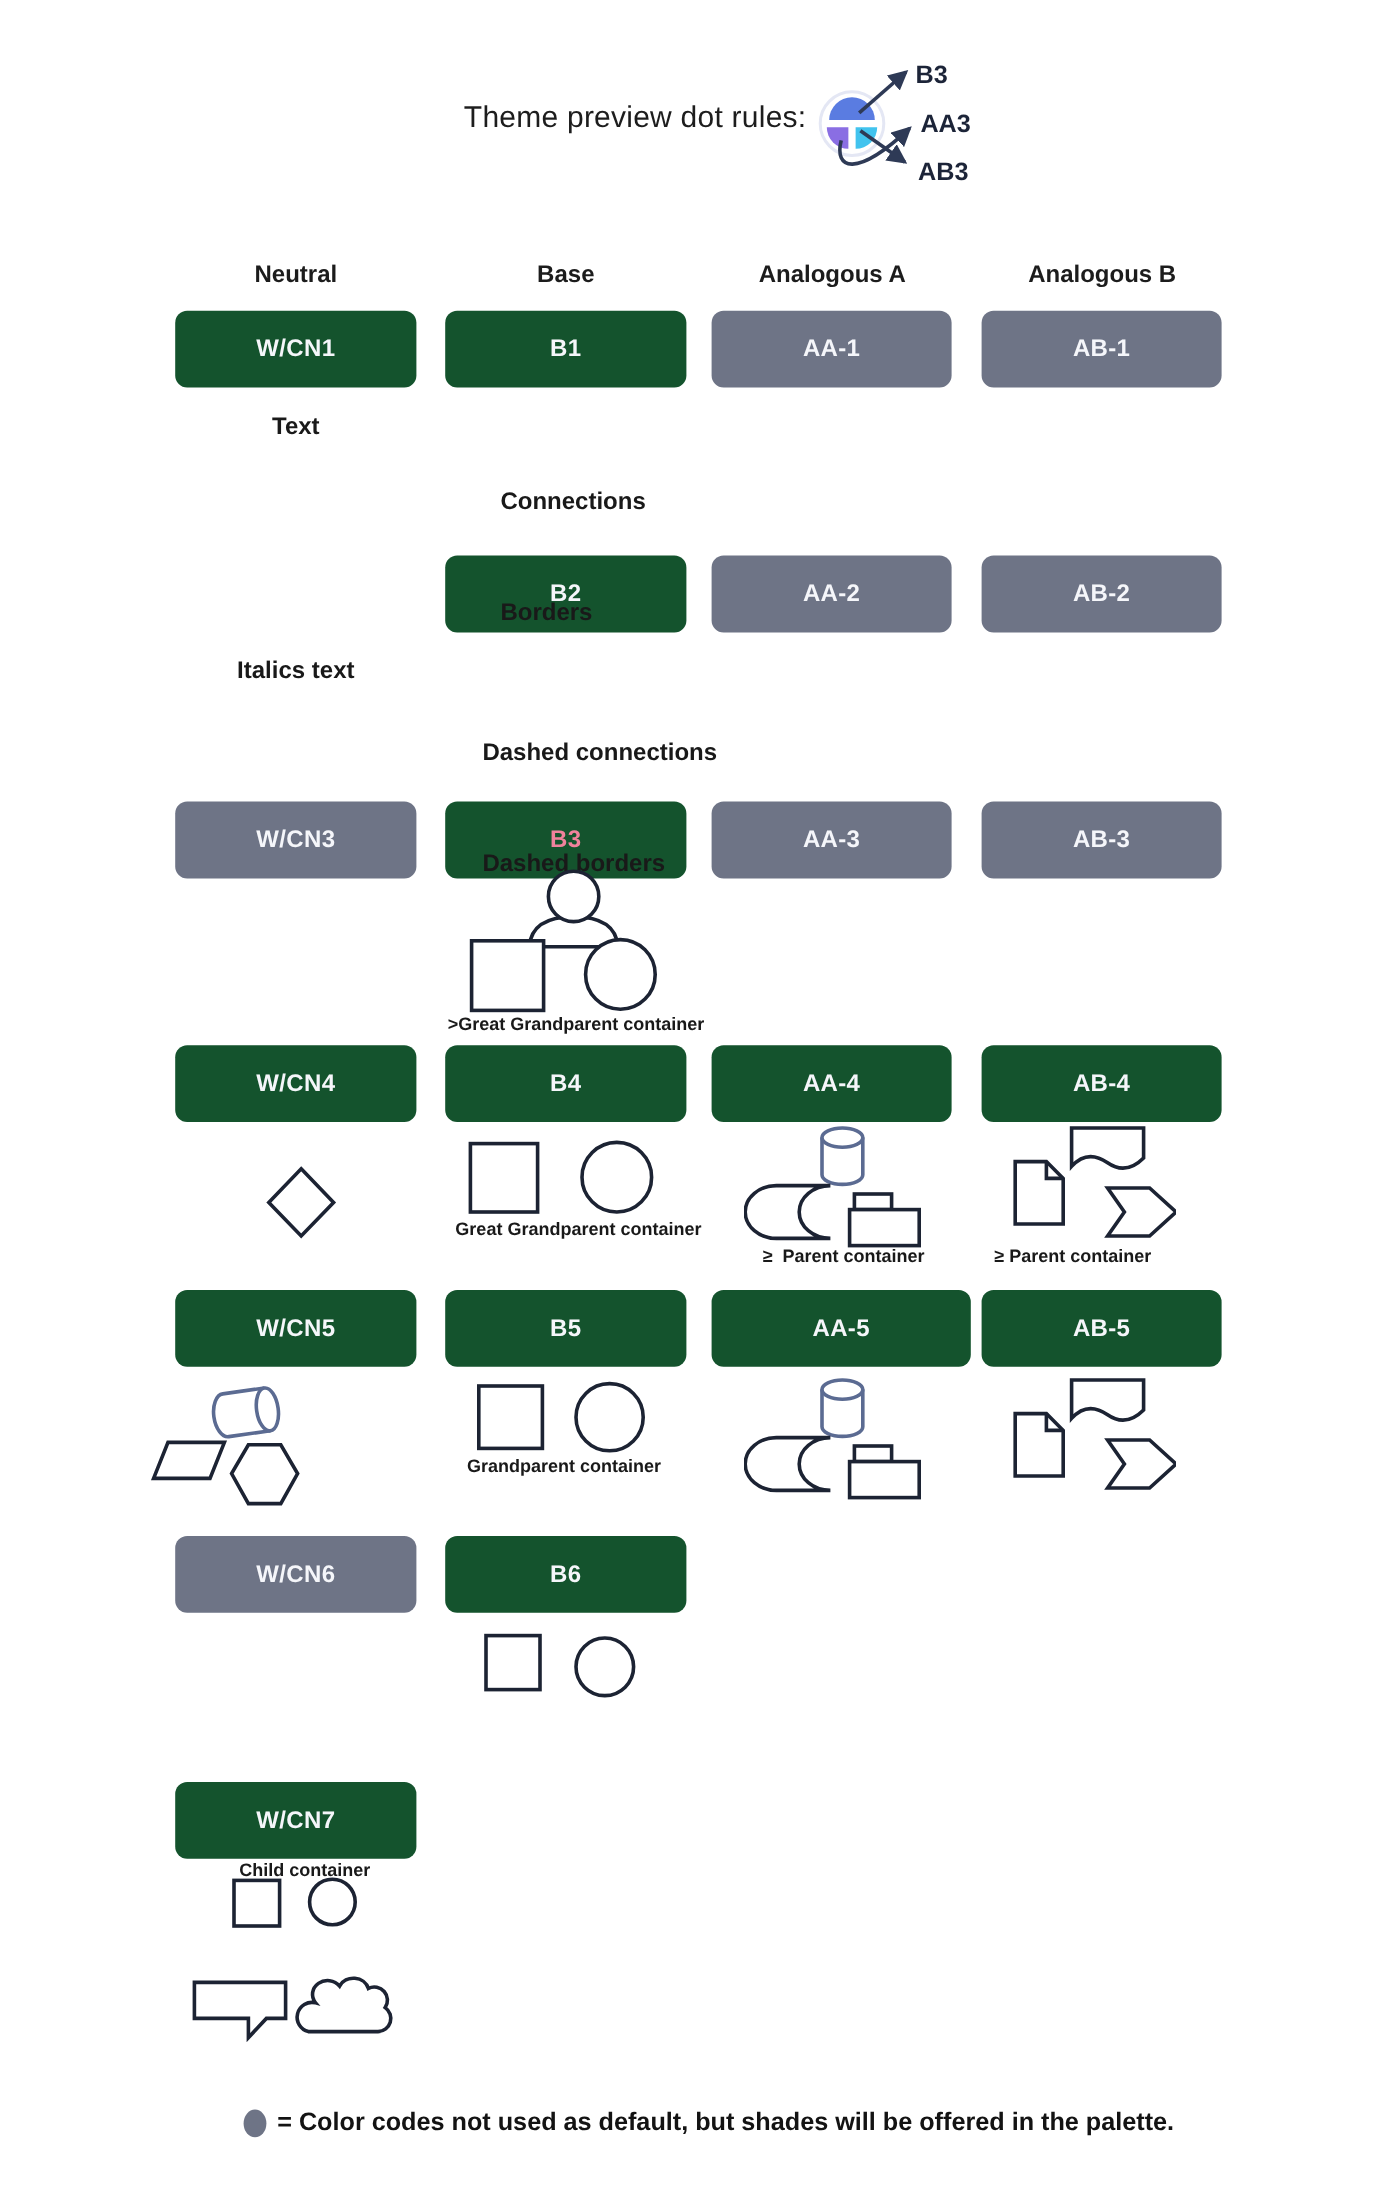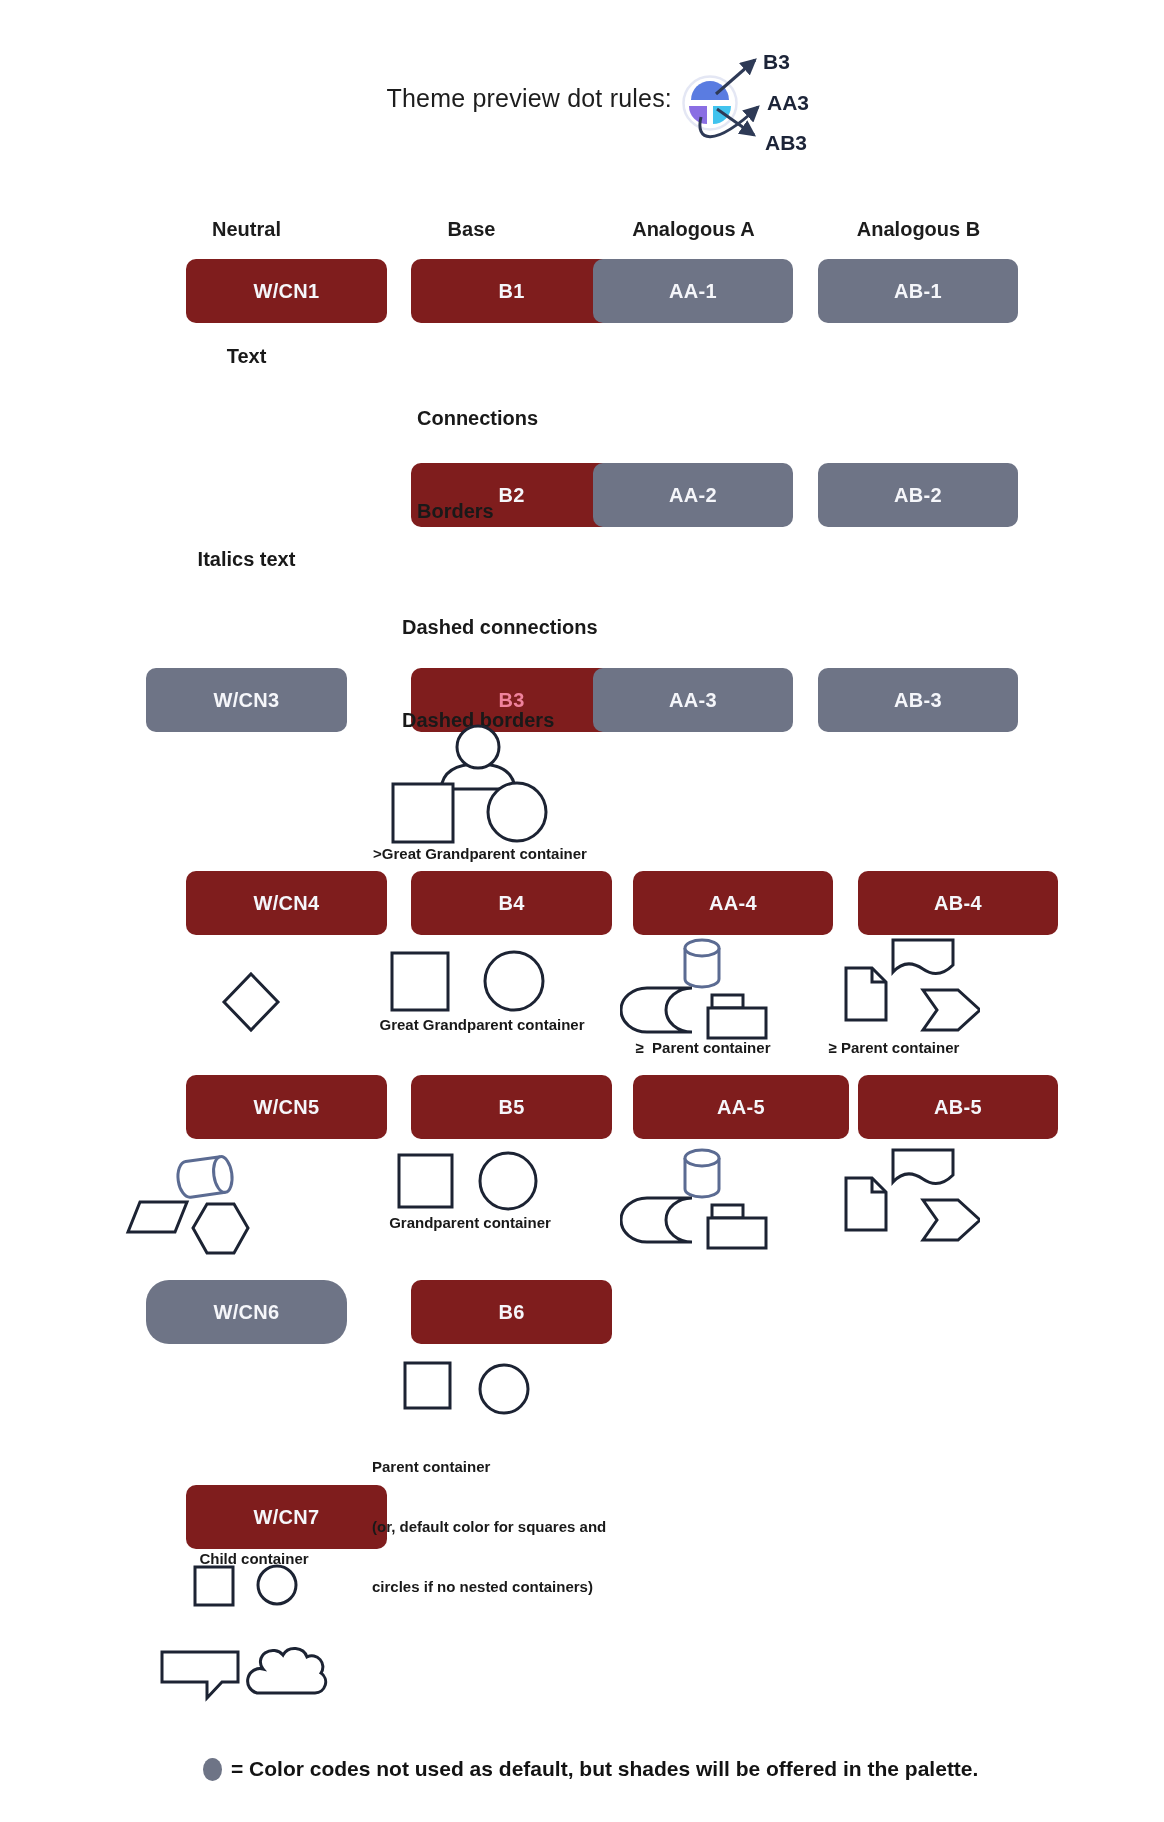--- a/index.html
+++ b/index.html
@@ -8,21 +8,21 @@
 
   .title{position:absolute;left:300px;top:84px;width:372px;text-align:right;
          font-size:25px;font-weight:500;color:#1d1d1d;letter-spacing:.2px;}
 
   .col-header{position:absolute;width:201px;text-align:center;font-size:20px;
               font-weight:700;color:#1c1c1c;}
 
   .swatch{position:absolute;width:201px;height:64px;border-radius:10px;
           display:flex;align-items:center;justify-content:center;
           font-size:20px;font-weight:700;color:#f5f6fa;letter-spacing:.3px;}
-  .swatch.dark{background:#7f1d1d;margin-left:40px;}
+  .swatch.dark{background:#14532d;}
   .swatch.muted{background:#6e7486;}
   .swatch .pink{color:#f0829c;}
 
   .note{position:absolute;font-weight:700;color:#191919;white-space:pre;}
   .n20{font-size:20px;line-height:31px;}
   .n15{font-size:15px;line-height:20px;}
   .center{text-align:center;}
 
   .shape-svg{position:absolute;}
   .shape-svg path,.shape-svg rect,.shape-svg circle,.shape-svg polygon,.shape-svg ellipse{
@@ -70,21 +70,21 @@
     </div>
   <div class="swatch muted" style="left:146px;top:668px;">
       <span>W/CN3</span>
     </div>
   <div class="swatch dark" style="left:146px;top:871px;">
       <span>W/CN4</span>
     </div>
   <div class="swatch dark" style="left:146px;top:1075px;">
       <span>W/CN5</span>
     </div>
-  <div class="swatch muted" style="left:146px;top:1280px;border-radius:23px;">
+  <div class="swatch muted" style="left:146px;top:1280px;">
       <span>W/CN6</span>
     </div>
   <div class="swatch dark" style="left:146px;top:1485px;">
       <span>W/CN7</span>
     </div>
 
   <div class="swatch dark" style="left:371px;top:259px;">
       <span>B1</span>
     </div>
   <div class="swatch dark" style="left:371px;top:463px;">
@@ -209,25 +209,20 @@
     <path d="M 73 37 C 83 26 93 27 103 34 C 113 41 123 40 133 30 L 133 5 L 73 5 Z" fill="#ffffff" stroke="#1c2333" stroke-width="3"></path>
     <path d="M 26 33 L 52 33 L 66 47 L 66 85 L 26 85 Z" fill="#ffffff" stroke="#1c2333" stroke-width="3"></path>
     <path d="M 52 33 L 52 47 L 66 47" fill="none" stroke="#1c2333" stroke-width="3"></path>
     <polygon points="103,55 138,55 160,75 138,95 103,95 117,75" fill="#ffffff" stroke="#1c2333" stroke-width="3"></polygon>
   </svg>
 
   <svg class="shape-svg" style="left:398px;top:1356px;" width="135" height="60" viewBox="0 0 135 60">
     <rect x="7" y="7" width="45" height="45" fill="#ffffff" stroke="#1c2333" stroke-width="3"></rect>
     <circle cx="106" cy="33" r="24" fill="#ffffff" stroke="#1c2333" stroke-width="3"></circle>
   </svg>
-  <div class="note n15" style="left:372px;top:1417px;">
-    <div>Parent container</div>
-    <div>(or, default color for squares and</div>
-    <div>circles if no nested containers)</div>
-  </div>
 
   <div class="note n15 center" style="left:154px;top:1549px;width:200px;">Child container</div>
   <svg class="shape-svg" style="left:188px;top:1560px;" width="115" height="50" viewBox="0 0 115 50">
     <rect x="7" y="7" width="38" height="38" fill="#ffffff" stroke="#1c2333" stroke-width="3"></rect>
     <circle cx="89" cy="25" r="19" fill="#ffffff" stroke="#1c2333" stroke-width="3"></circle>
   </svg>
   <svg class="shape-svg" style="left:155px;top:1635px;" width="185" height="72" viewBox="0 0 185 72">
     <path d="M 7 17 H 83 V 47 H 67 L 52 63 V 47 H 7 Z" fill="#ffffff" stroke="#1c2333" stroke-width="3"></path>
     <path d="M 102 58 A 12 12 0 0 1 108 34 A 12 11 0 0 1 128 20 A 13 12 0 0 1 152 22 A 11 11 0 0 1 166 38 A 11 11 0 0 1 160 58 Z" fill="#ffffff" stroke="#1c2333" stroke-width="3"></path>
   </svg>

